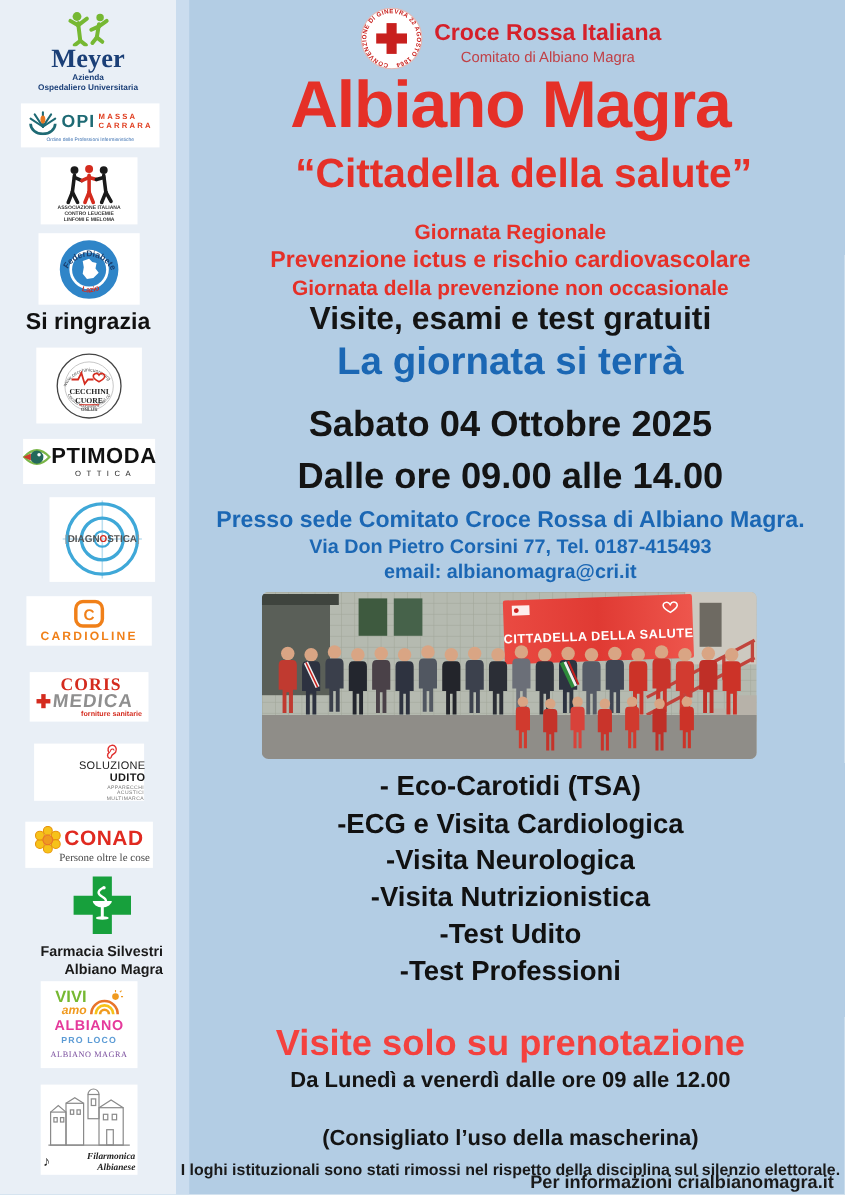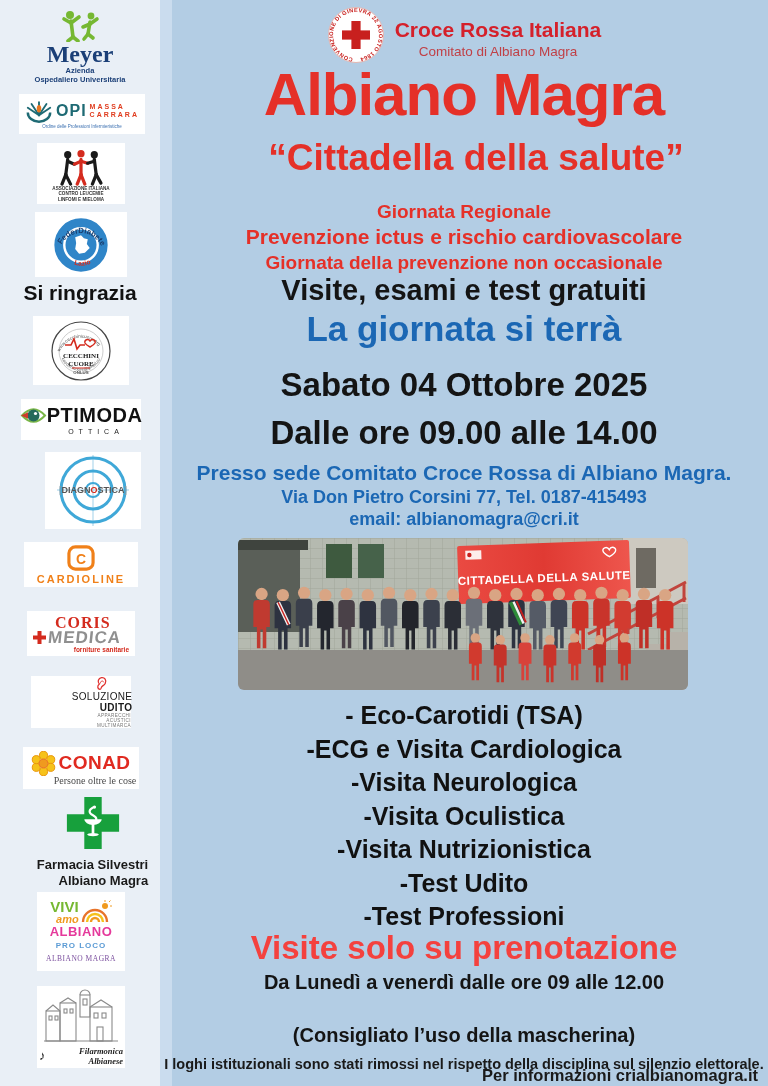--- a/index.html
+++ b/index.html
@@ -486,21 +486,20 @@
           <use href="#prs" x="420" y="0" style="color:#cc3328"></use>
         </g>
       </g>
     </svg>
   </div>
 
   <div class="mline" id="services">
     <div>- Eco-Carotidi (TSA)</div>
     <div>-ECG e Visita Cardiologica</div>
     <div>-Visita Neurologica</div>
-    <div>-Visita Oculistica</div>
     <div>-Visita Nutrizionistica</div>
     <div>-Test Udito</div>
     <div>-Test Professioni</div>
   </div>
 
   <div class="mline" id="prenota">Visite solo su prenotazione</div>
   <div class="mline" id="hours">Da Lunedì a venerdì  dalle ore 09 alle 12.00</div>
   <div class="mline" id="mask">(Consigliato l’uso della mascherina)</div>
   <div class="mline" id="disclaimer">I loghi istituzionali sono stati rimossi nel rispetto della disciplina sul silenzio elettorale.</div>
   <div id="info">Per informazioni crialbianomagra.it</div>

